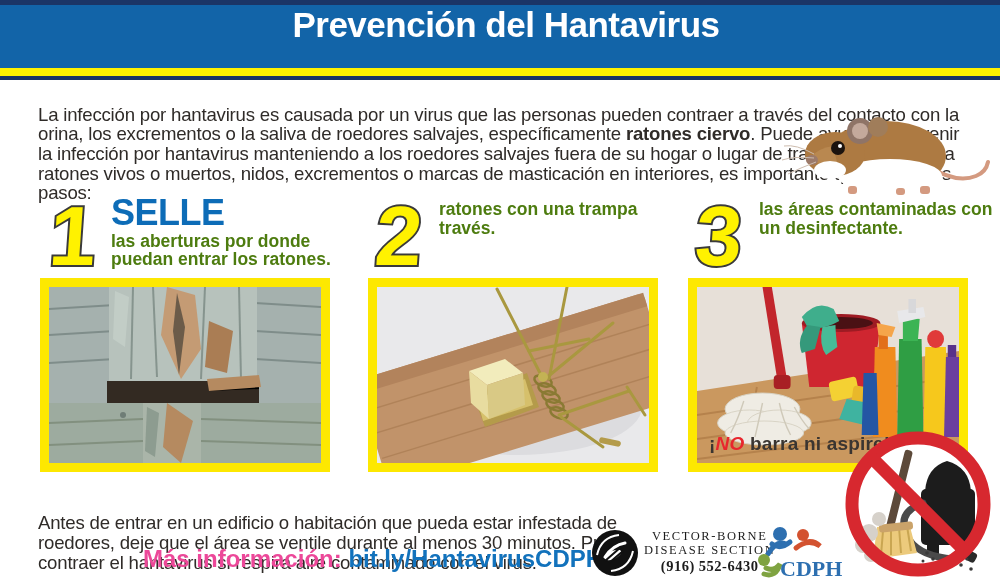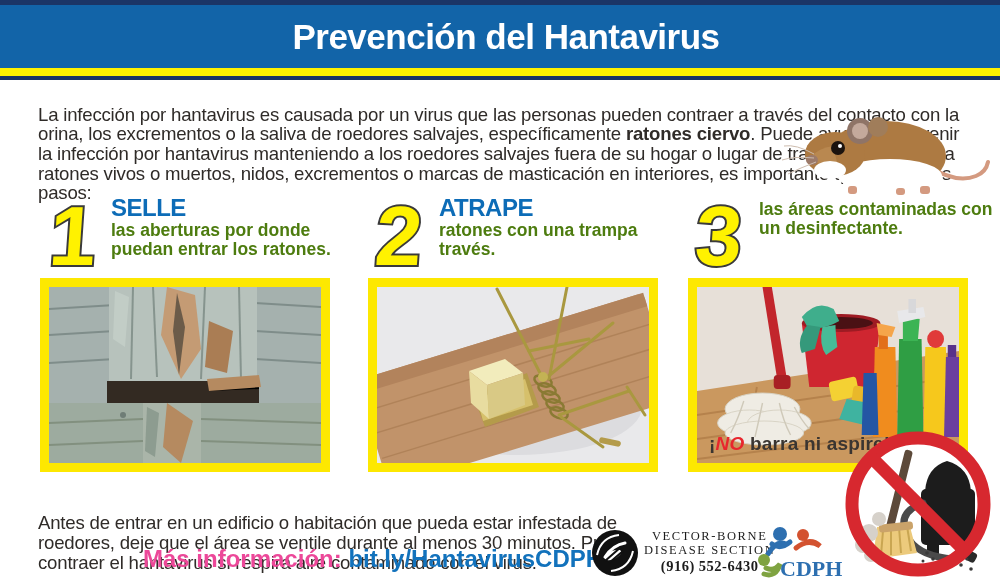--- a/index.html
+++ b/index.html
@@ -1,36 +1,36 @@
 <!DOCTYPE html>
 <html><head>
 <meta charset="utf-8">
 <style>
   html,body{margin:0;padding:0;background:#ffffff;}
   .poster{position:relative;width:1000px;height:588px;background:#ffffff;overflow:hidden;
           font-family:"Liberation Sans",sans-serif;color:#2f2b28;}
   
   .strip-navy-top{height:5px;background:#1b3566;}
-  .title-bar{height:63px;background:#1264a8;display:flex;align-items:center;justify-content:center;padding-left:12px;}
+  .title-bar{height:63px;background:#1264a8;display:flex;justify-content:center;padding-left:12px;}
   .title-bar h1{margin:0;color:#ffffff;font-size:35px;font-weight:bold;letter-spacing:-0.5px;}
   .strip-yellow{height:8px;background:#fff200;}
   .strip-navy-bot{height:4px;background:#1b3566;}
   
   .intro{position:absolute;left:38px;top:86px;width:938px;font-size:18.6px;line-height:1.06;
          letter-spacing:-0.2px;color:#2f2b28;}
   .intro b{font-weight:bold;}
   .mouse-img{position:absolute;left:778px;top:104px;width:212px;height:92px;}
   
   .step{position:absolute;top:197px;width:300px;}
   .step-head{display:flex;align-items:flex-start;}
   .step-num-svg{flex:0 0 auto;transform:skewX(-4deg);}
   .num-text{font-family:"Liberation Sans",sans-serif;font-size:84px;font-weight:bold;
             fill:#fff200;stroke:#3a3a3a;stroke-width:4px;paint-order:stroke;}
   .step-text{margin-left:9px;}
-  .step-title{color:#0d6cb7;font-size:24px;font-weight:bold;line-height:0.88;letter-spacing:-0.5px;}
+  .step-title{color:#0d6cb7;font-size:36px;font-weight:bold;line-height:0.88;letter-spacing:-0.5px;}
   .step-desc{color:#4d7c0f;font-size:17.5px;font-weight:bold;line-height:1.07;margin-top:3px;width:235px;}
   
   .photo{position:absolute;top:278px;height:194px;box-sizing:border-box;border:9px solid #fde801;background:#ddd;}
   .photo svg{position:absolute;left:0;top:0;width:100%;height:100%;}
   .photo-caption{position:absolute;left:12px;bottom:8px;font-size:19px;font-weight:bold;color:#3a3531;
                  letter-spacing:0.2px;white-space:nowrap;}
   .photo-caption .cap-no{color:#e8262d;font-style:italic;}
   
   .no-sign{position:absolute;left:843px;top:427px;width:150px;height:154px;z-index:6;}
   
@@ -89,21 +89,20 @@
       </div>
     </div>
   </div>
 
   <div class="step" style="left:368px;">
     <div class="step-head">
       <svg class="step-num-svg" width="62" height="76" viewBox="0 0 62 76">
         <text class="num-text" x="31" y="68" text-anchor="middle">2</text>
       </svg>
       <div class="step-text">
-        <div class="step-title">ATRAPE</div>
         <div class="step-desc">ratones con una trampa través.</div>
       </div>
     </div>
   </div>
 
   <div class="step" style="left:688px;">
     <div class="step-head">
       <svg class="step-num-svg" width="62" height="76" viewBox="0 0 62 76">
         <text class="num-text" x="31" y="68" text-anchor="middle">3</text>
       </svg>

